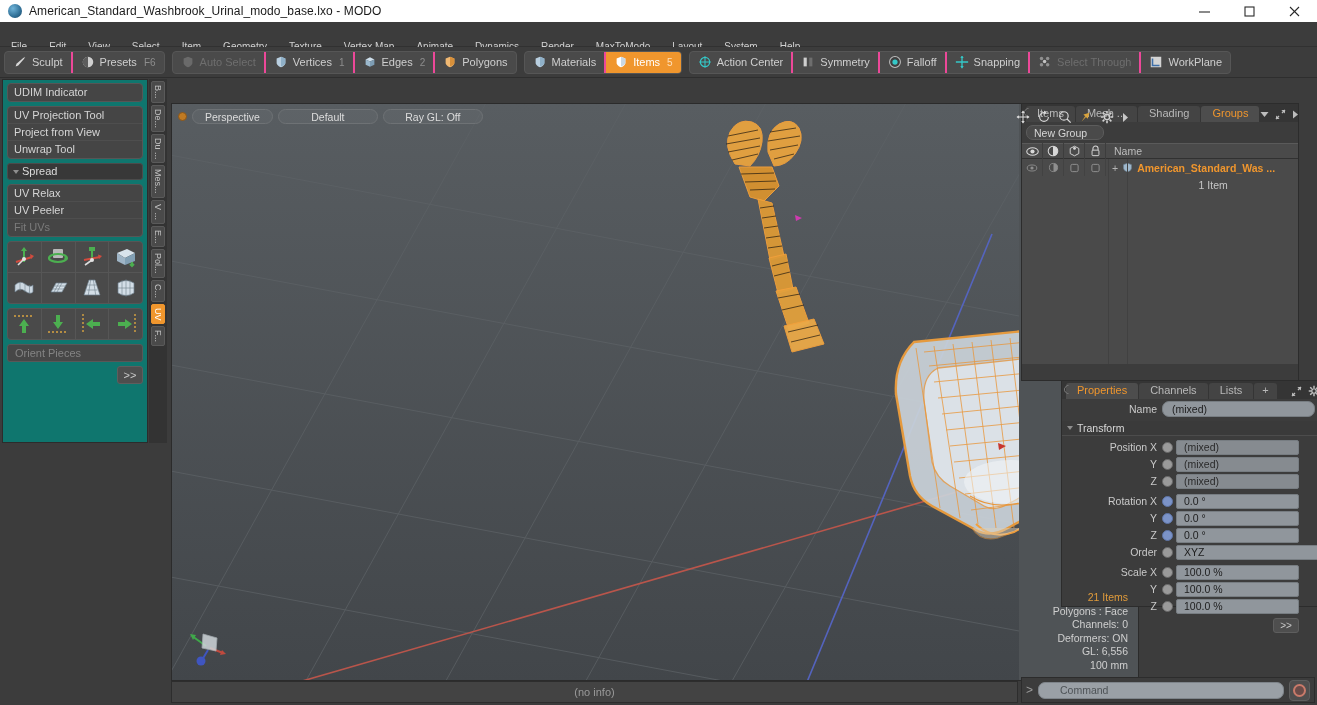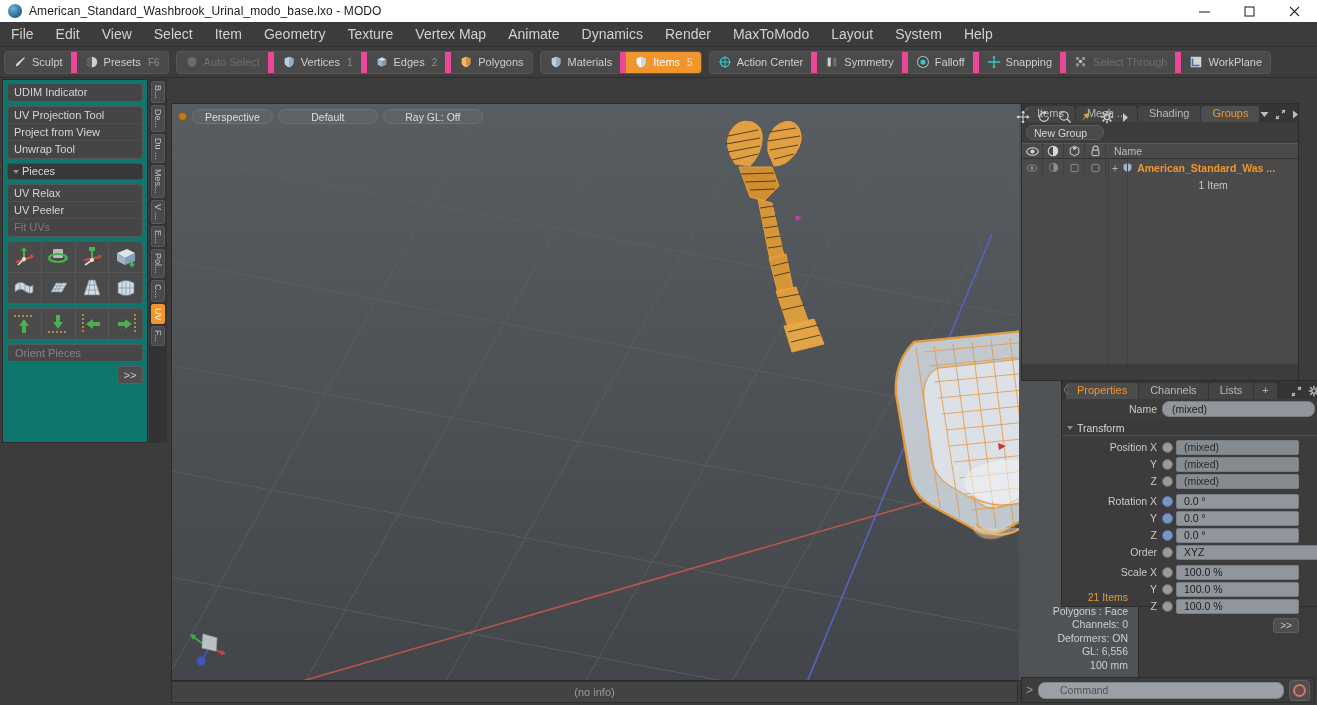--- a/index.html
+++ b/index.html
@@ -35,40 +35,40 @@
   }
   .tb-btn svg { display: block; }
 
   
   .menubar {
     position: absolute; top: 22px; left: 0; width: 1317px; height: 25px;
     background: #3c3c3c; display: flex; align-items: center;
     border-bottom: 1px solid #313131;
   }
   .menu-item {
-    padding: 0 11px; height: 25px; line-height: 25px;
-    font-size: 14px; color: #d2d2d2; white-space: nowrap;
+    padding: 12px 11px; height: 25px; line-height: 25px;
+    font-size: 10px; color: #d2d2d2; white-space: nowrap;
   }
 
   
   .toolbar {
     position: absolute; top: 47px; left: 0; width: 1317px; height: 31px;
     background: #3c3c3c; display: flex; align-items: center; padding: 0 4px;
     border-bottom: 1px solid #2e2e2e;
   }
   .tb-group {
     display: flex; align-items: center; height: 23px;
     background: #4a4a4a; border-radius: 4px; margin-right: 7px;
     border: 1px solid #565656;
     overflow: hidden;
   }
   .tb-cell {
     display: flex; align-items: center; height: 23px; padding: 0 8px;
     gap: 5px; color: #cfcfcf; font-size: 11px; white-space: nowrap;
-    border-right: 6px solid #ec4899;
+    border-right: 2px solid #ec4899;
   }
   .tb-cell:last-child { border-right: none; }
   .tb-cell.dim { color: #6e6e6e; }
   .tb-cell.active { background: #f0962d; color: #ffffff; }
   .tb-cell.active .num { color: #ffe0bb; }
   .tb-cell .num { color: #8d8d8d; font-size: 10px; margin-left: 2px; }
   .ico { width: 14px; height: 14px; flex: none; display: block; }
 
   
   .leftpanel {
@@ -462,21 +462,21 @@
       </div>
 
       <div class="lp-group">
         <div class="lp-row">UV Projection Tool</div>
         <div class="lp-row">Project from View</div>
         <div class="lp-row">Unwrap Tool</div>
       </div>
 
       <div class="lp-head">
         <span class="tri"></span>
-        <span>Pieces</span>
+        <span>Spread</span>
       </div>
 
       <div class="lp-group">
         <div class="lp-row">UV Relax</div>
         <div class="lp-row">UV Peeler</div>
         <div class="lp-row disabled">Fit UVs</div>
       </div>
 
       <div class="icogrid">
         <div class="icocell">

